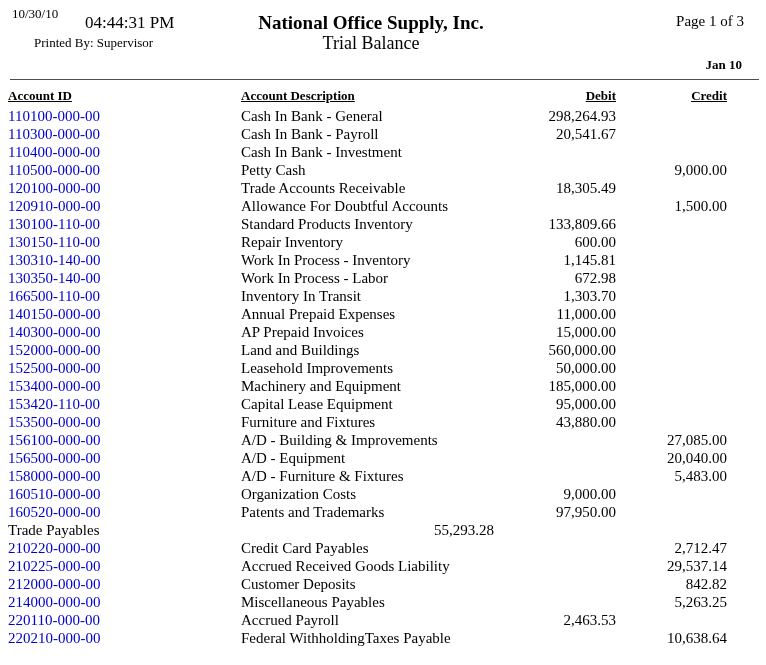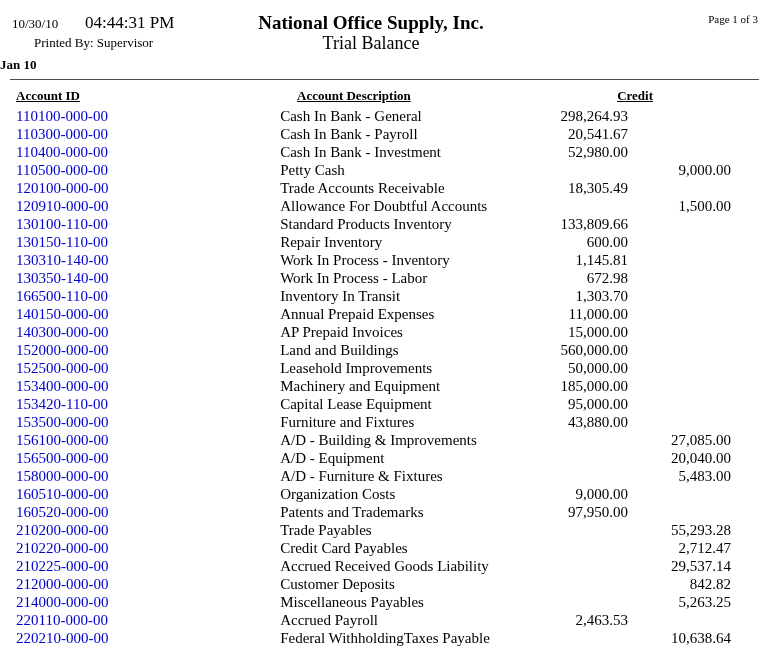--- a/index.html
+++ b/index.html
@@ -7,33 +7,33 @@
   body {
     background: #ffffff;
     font-family: "Liberation Serif", "DejaVu Serif", serif;
     color: #000000;
     position: relative;
     overflow: hidden;
   }
   .page { position: absolute; inset: 0; }
 
   
-  .hdr-date    { position: absolute; left: 12px;  top: 16px; font-size: 13px; }
+  .hdr-date    { position: absolute; left: 12px;  top: 6px; font-size: 13px; }
   .hdr-time    { position: absolute; left: 85px;  top: 13px; font-size: 17px; }
   .hdr-company { position: absolute; left: 0; top: 12px; width: 742px; text-align: center; font-size: 19px; font-weight: bold; }
-  .hdr-page    { position: absolute; right: 8px; top: 13px; font-size: 11px; }
+  .hdr-page    { position: absolute; right: 22px; top: 13px; font-size: 15px; }
   .hdr-printed { position: absolute; left: 12px;  top: 35px; font-size: 13px; margin-left: 22px; }
   .hdr-title   { position: absolute; left: 0; top: 33px; width: 742px; text-align: center; font-size: 18px; font-weight: normal; }
-  .hdr-period  { position: absolute; left: 0; top: 57px; width: 742px; text-align: left; font-size: 13px; font-weight: bold; }
+  .hdr-period  { position: absolute; left: 0; top: 57px; width: 742px; text-align: right; font-size: 13px; font-weight: bold; }
   .hdr-rule    { position: absolute; left: 10px; right: 7px; top: 79px; border-top: 1px solid #4d4d4d; }
 
   
-  .cols { display: flex; padding-left: 16px; padding-right: 35px; }
+  .cols { display: flex; padding-left: 8px; padding-right: 35px; }
   .c-id     { width: 233px; }
-  .c-desc   { width: 245px; margin-left: 48px; }
+  .c-desc   { width: 245px; }
   .c-debit  { width: 130px; text-align: right; }
   .c-credit { width: 111px; text-align: right; }
 
   .thead { position: absolute; left: 0; right: 0; top: 88px; font-size: 13px; font-weight: bold; }
   .thead span u, .thead .hspan { text-decoration: underline; }
 
   .rows { position: absolute; left: 0; right: 0; top: 107px; }
   .row  { height: 18px; line-height: 18px; font-size: 15px; white-space: nowrap; }
   .row .link { color: #0000cc; cursor: pointer; }
 </style>
@@ -47,20 +47,21 @@
   <div class="hdr-company">National Office Supply, Inc.</div>
   <div class="hdr-page">Page 1 of 3</div>
   <div class="hdr-printed">Printed By: Supervisor</div>
   <div class="hdr-title">Trial Balance</div>
   <div class="hdr-period">Jan 10</div>
   <div class="hdr-rule"></div>
 
   <div class="thead cols">
     <span class="c-id"><span class="hspan">Account ID</span></span>
     <span class="c-desc"><span class="hspan">Account Description</span></span>
+    <span class="c-debit"><span class="hspan">Debit</span></span>
     <span class="c-credit"><span class="hspan">Credit</span></span>
   </div>
 
   <div class="rows" id="rows">
     <div class="row cols">
       <span class="c-id link">110100-000-00</span>
       <span class="c-desc">Cash In Bank - General</span>
       <span class="c-debit">298,264.93</span>
       <span class="c-credit"></span>
     </div>
@@ -68,21 +69,20 @@
     <div class="row cols">
       <span class="c-id link">110300-000-00</span>
       <span class="c-desc">Cash In Bank - Payroll</span>
       <span class="c-debit">20,541.67</span>
       <span class="c-credit"></span>
     </div>
 
     <div class="row cols">
       <span class="c-id link">110400-000-00</span>
       <span class="c-desc">Cash In Bank - Investment</span>
-      <span class="c-debit">52,980.00</span>
       <span class="c-credit"></span>
     </div>
 
     <div class="row cols">
       <span class="c-id link">110500-000-00</span>
       <span class="c-desc">Petty Cash</span>
       <span class="c-debit"></span>
       <span class="c-credit">9,000.00</span>
     </div>
 
@@ -214,21 +214,20 @@
     </div>
 
     <div class="row cols">
       <span class="c-id link">160520-000-00</span>
       <span class="c-desc">Patents and Trademarks</span>
       <span class="c-debit">97,950.00</span>
       <span class="c-credit"></span>
     </div>
 
     <div class="row cols">
-      <span class="c-id link">210200-000-00</span>
       <span class="c-desc">Trade Payables</span>
       <span class="c-debit"></span>
       <span class="c-credit">55,293.28</span>
     </div>
 
     <div class="row cols">
       <span class="c-id link">210220-000-00</span>
       <span class="c-desc">Credit Card Payables</span>
       <span class="c-debit"></span>
       <span class="c-credit">2,712.47</span>

